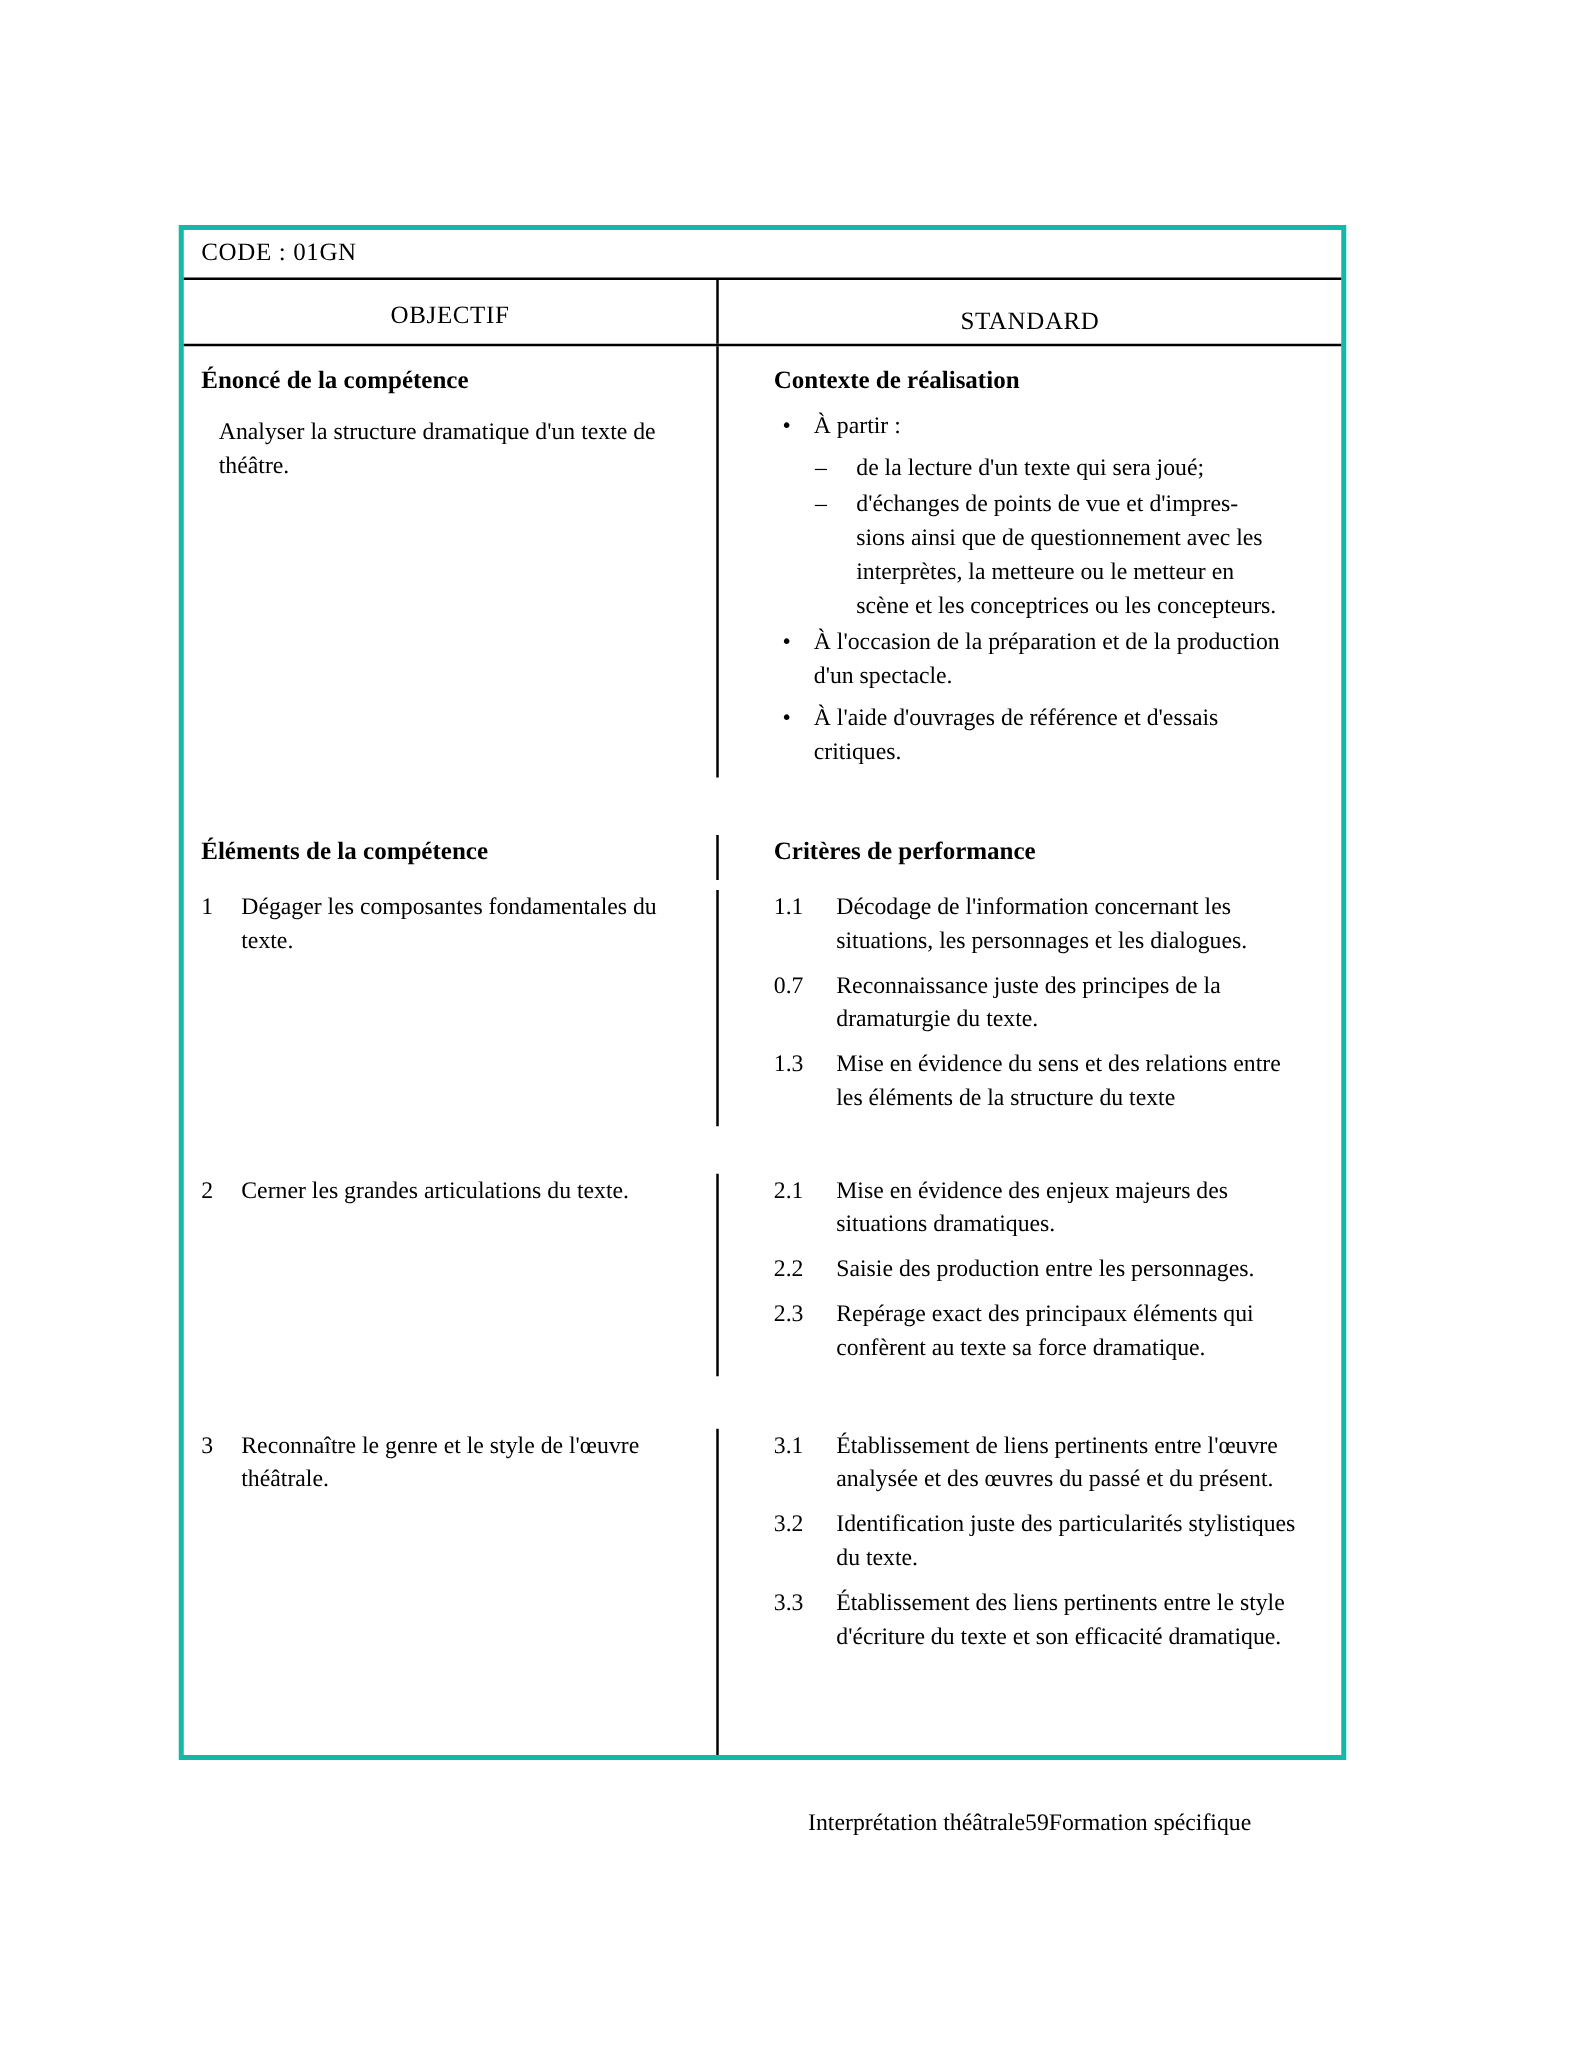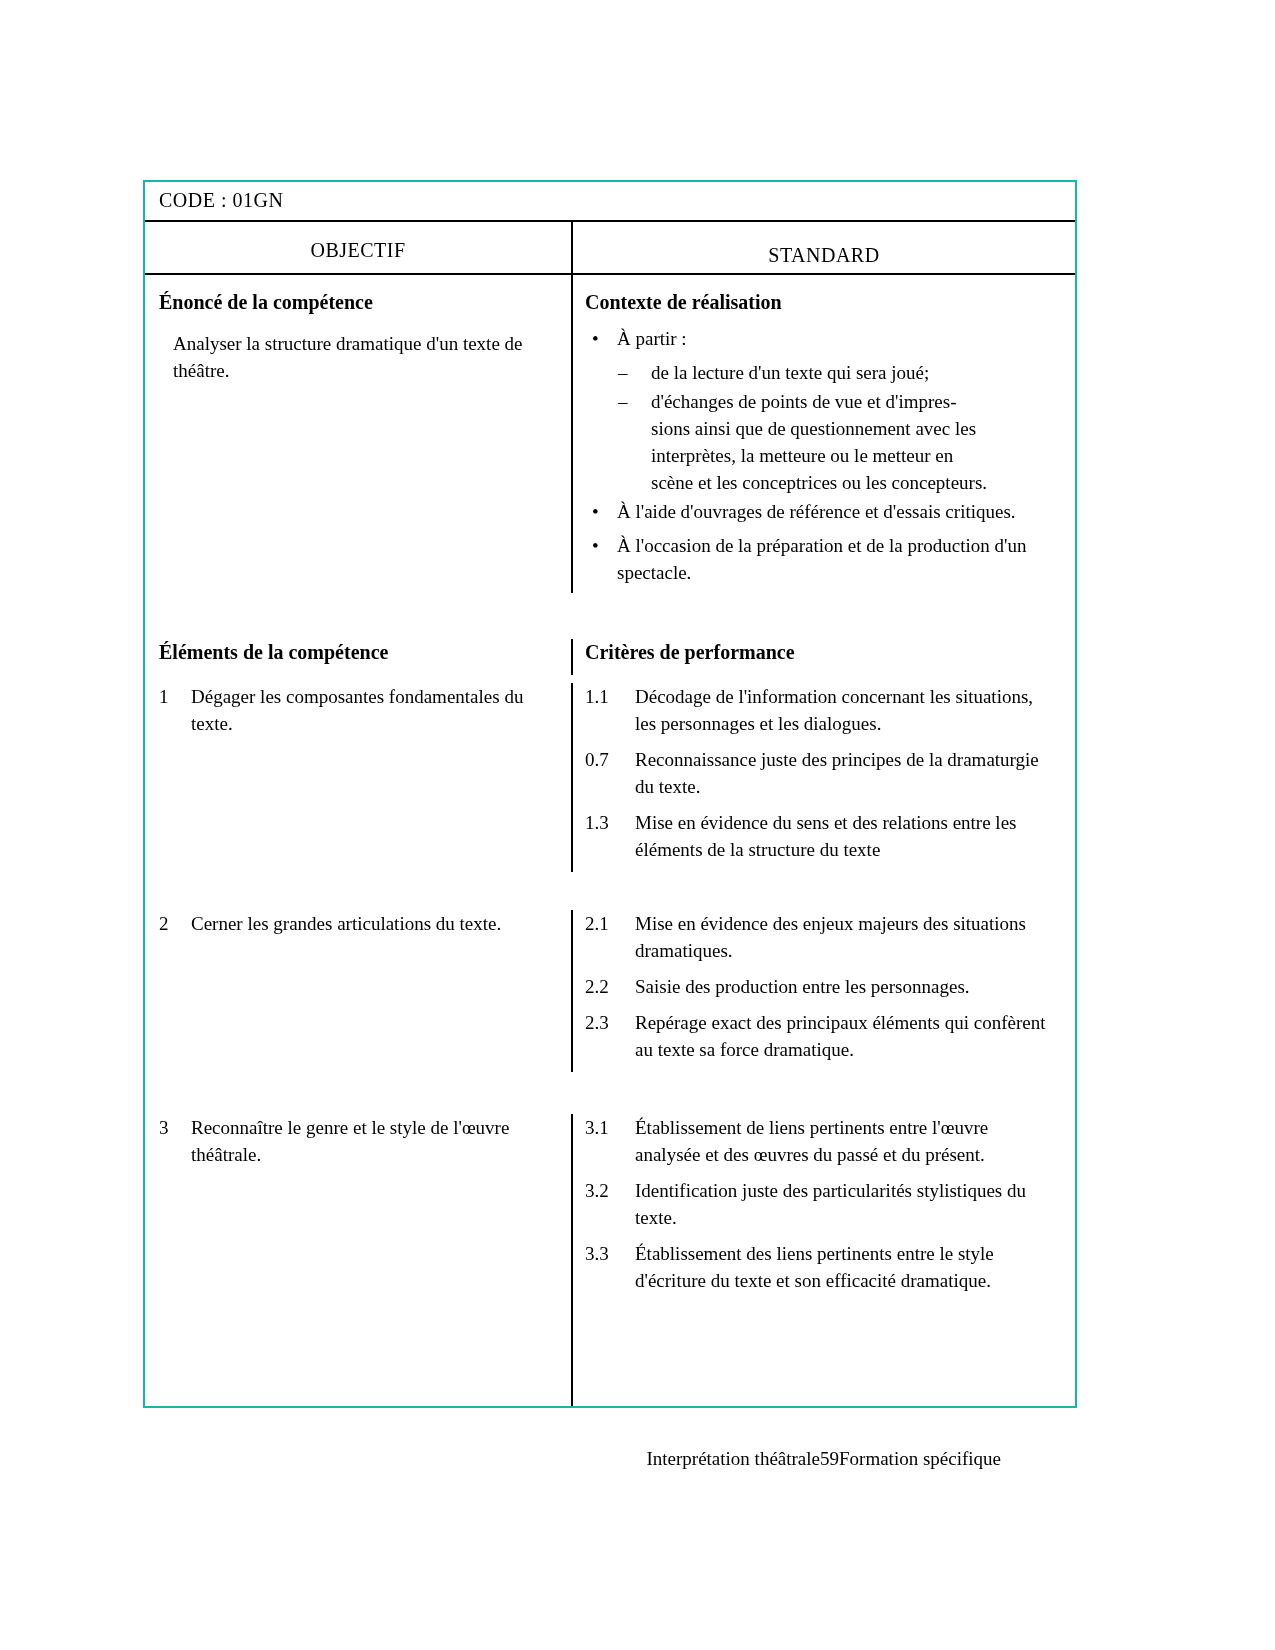--- a/index.html
+++ b/index.html
@@ -14,21 +14,21 @@
     height: 1650px;
     background: #ffffff;
     overflow: hidden;
   }
   .doc-table {
     position: absolute;
     left: 143px;
     top: 180px;
     width: 934px;
     height: 1228px;
-    border: 2px solid #14b8a6;
+    border: 4px solid #14b8a6;
     display: flex;
     flex-direction: column;
     background: #fff;
   }
   .code-row {
     border-bottom: 2px solid #000;
     padding: 7px 14px 8px 14px;
     font-size: 20px;
     letter-spacing: 0.5px;
   }
@@ -42,20 +42,21 @@
     padding: 17px 0 11px 0;
     font-size: 20px;
     letter-spacing: 0.5px;
   }
   .header-cell.left { border-right: 2px solid #000; }
   .header-cell.right { padding-top: 22px; padding-bottom: 6px; }
 
   .pair-row {
     display: grid;
     grid-template-columns: 428px 1fr;
+    gap: 32px;
   }
   .pair-row.grow { flex: 1; }
   .cell-left {
     border-right: 2px solid #000;
     padding: 0 24px 0 14px;
   }
   .cell-right {
     padding: 0 26px 0 12px;
   }
   .row-top .cell-left, .row-top .cell-right { padding-top: 14px; }
@@ -156,22 +157,22 @@
       </div>
       <div class="cell-right">
         <p class="h-bold">Contexte de réalisation</p>
 
         <div class="bullet-item">À partir :</div>
         <div class="sub-item">de la lecture d'un texte qui sera joué;</div>
         <div class="sub-item">d'échanges de points de vue et d'impres-
 sions ainsi que de questionnement avec les
 interprètes, la metteure ou le metteur en
 scène et les conceptrices ou les concepteurs.</div>
+        <div class="bullet-item">À l'occasion de la préparation et de la production d'un spectacle.</div>
         <div class="bullet-item">À l'aide d'ouvrages de référence et d'essais critiques.</div>
-        <div class="bullet-item">À l'occasion de la préparation et de la production d'un spectacle.</div>
       </div>
     </div>
 
     <div class="pair-row row-sections">
       <div class="cell-left">
         <p class="h-bold">Éléments de la compétence</p>
       </div>
       <div class="cell-right">
         <p class="h-bold">Critères de performance</p>
       </div>

